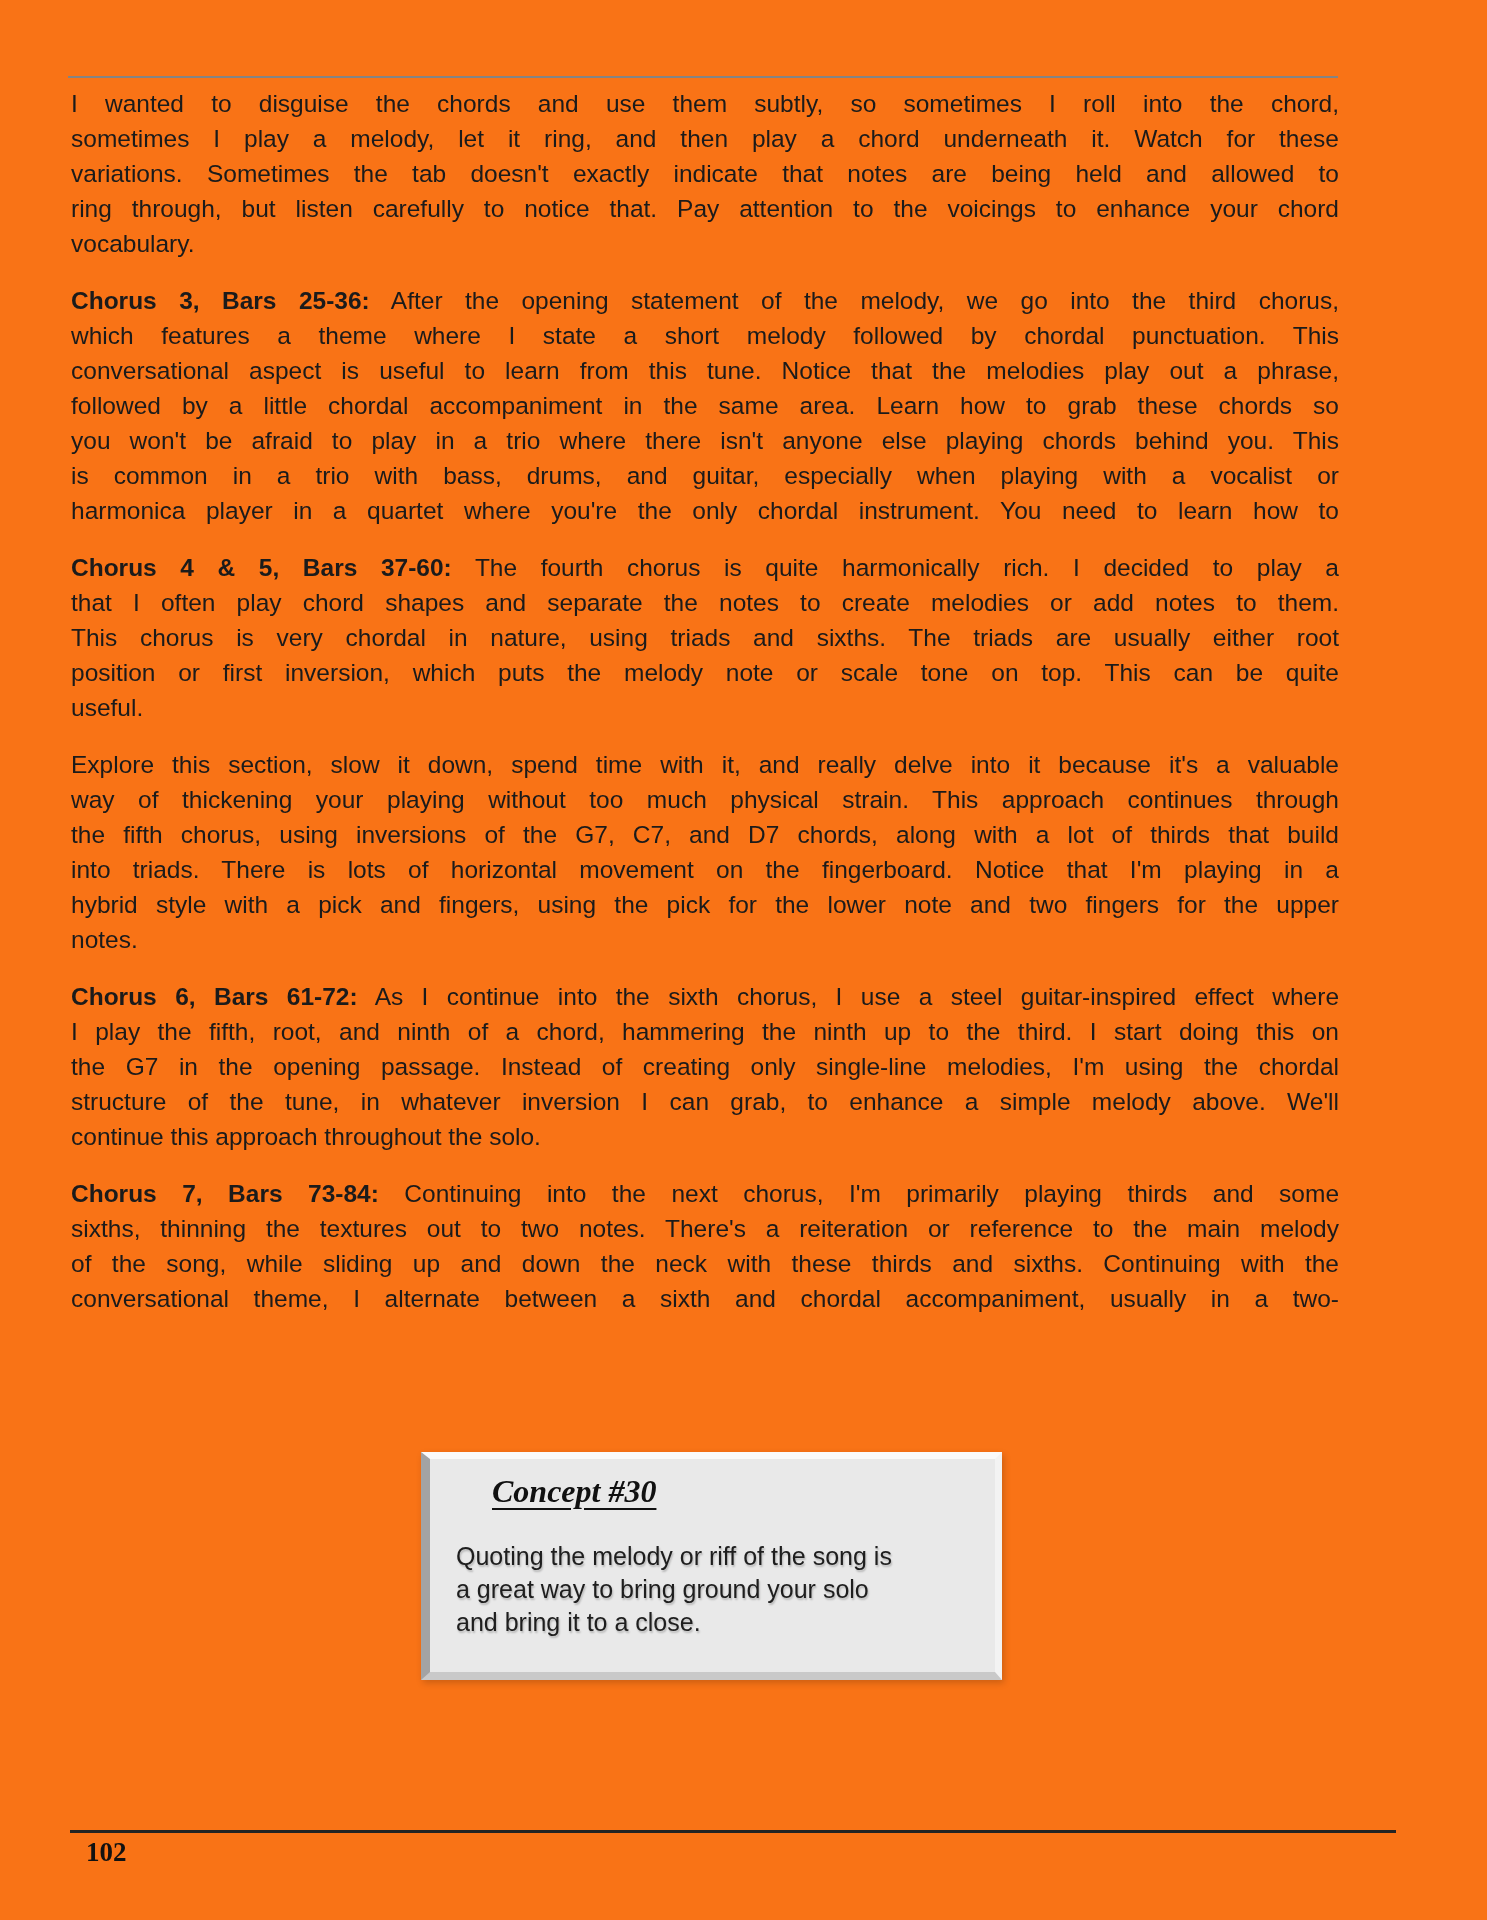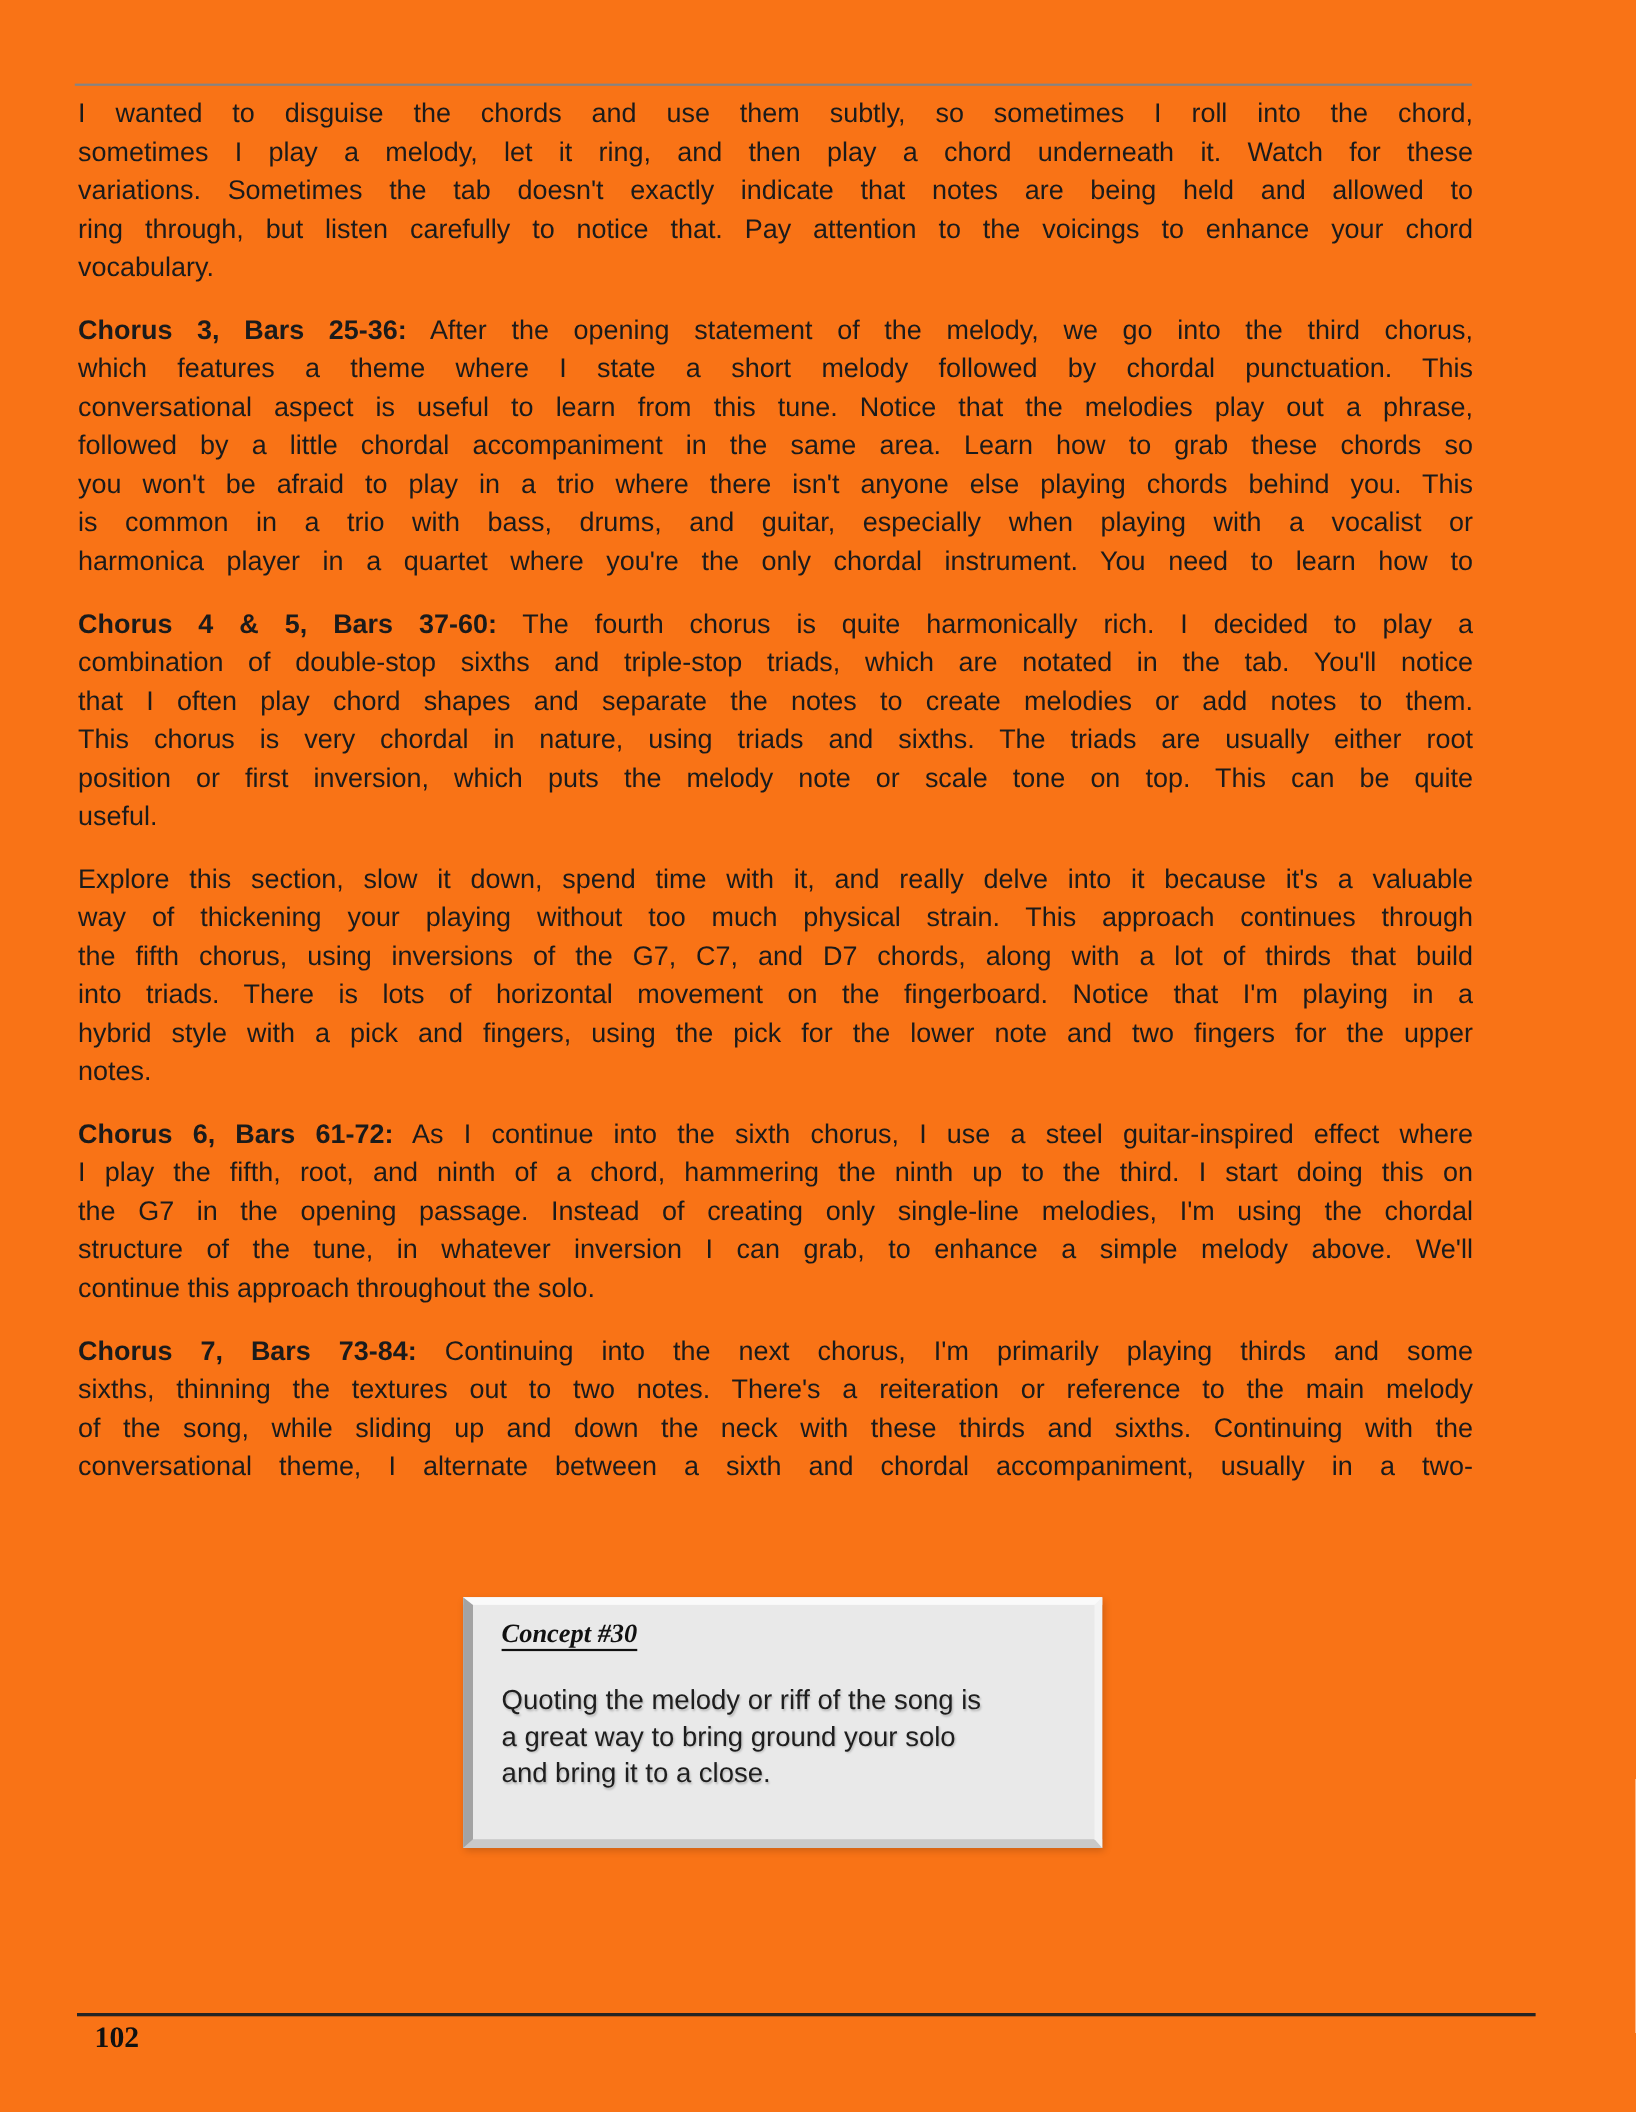--- a/index.html
+++ b/index.html
@@ -31,25 +31,26 @@
     border-top:7px solid #fafafa;
     border-left:9px solid #a3a3a3;
     border-right:7px solid #f3f3f3;
     border-bottom:8px solid #c9c9c9;
     box-shadow:2px 3px 7px rgba(0,0,0,0.18);
     padding:14px 20px 0 26px;
   }
   .concept-heading {
     font-family:"Liberation Serif", serif;
     font-weight:bold; font-style:italic;
-    font-size:24px; color:#111;
+    font-size:32px; color:#111;
     text-decoration:underline;
     text-decoration-thickness:2px;
     text-underline-offset:6px;
     display:inline-block;
+    margin-left:36px;
   }
   .concept-body {
     margin-top:30px;
     font-size:25px; line-height:33px; color:#1e1e1e;
     text-shadow:1px 1.5px 2px rgba(0,0,0,0.22);
   }
   .bottom-rule {
     position:absolute; left:70px; top:1830px;
     width:1326px; height:3px; background:#242424;
   }
@@ -78,21 +79,20 @@
         <div class="line"><b>Chorus 3, Bars 25-36:</b> After the opening statement of the melody, we go into the third chorus,</div>
         <div class="line">which features a theme where I state a short melody followed by chordal punctuation. This</div>
         <div class="line">conversational aspect is useful to learn from this tune. Notice that the melodies play out a phrase,</div>
         <div class="line">followed by a little chordal accompaniment in the same area. Learn how to grab these chords so</div>
         <div class="line">you won't be afraid to play in a trio where there isn't anyone else playing chords behind you. This</div>
         <div class="line">is common in a trio with bass, drums, and guitar, especially when playing with a vocalist or</div>
         <div class="line">harmonica player in a quartet where you're the only chordal instrument. You need to learn how to</div>
       </div>
       <div class="para">
         <div class="line"><b>Chorus 4 &amp; 5, Bars 37-60:</b> The fourth chorus is quite harmonically rich. I decided to play a</div>
-        <div class="line">combination of double-stop sixths and triple-stop triads, which are notated in the tab. You'll notice</div>
         <div class="line">that I often play chord shapes and separate the notes to create melodies or add notes to them.</div>
         <div class="line">This chorus is very chordal in nature, using triads and sixths. The triads are usually either root</div>
         <div class="line">position or first inversion, which puts the melody note or scale tone on top. This can be quite</div>
         <div class="line last">useful.</div>
       </div>
       <div class="para">
         <div class="line">Explore this section, slow it down, spend time with it, and really delve into it because it's a valuable</div>
         <div class="line">way of thickening your playing without too much physical strain. This approach continues through</div>
         <div class="line">the fifth chorus, using inversions of the G7, C7, and D7 chords, along with a lot of thirds that build</div>
         <div class="line">into triads. There is lots of horizontal movement on the fingerboard. Notice that I'm playing in a</div>

